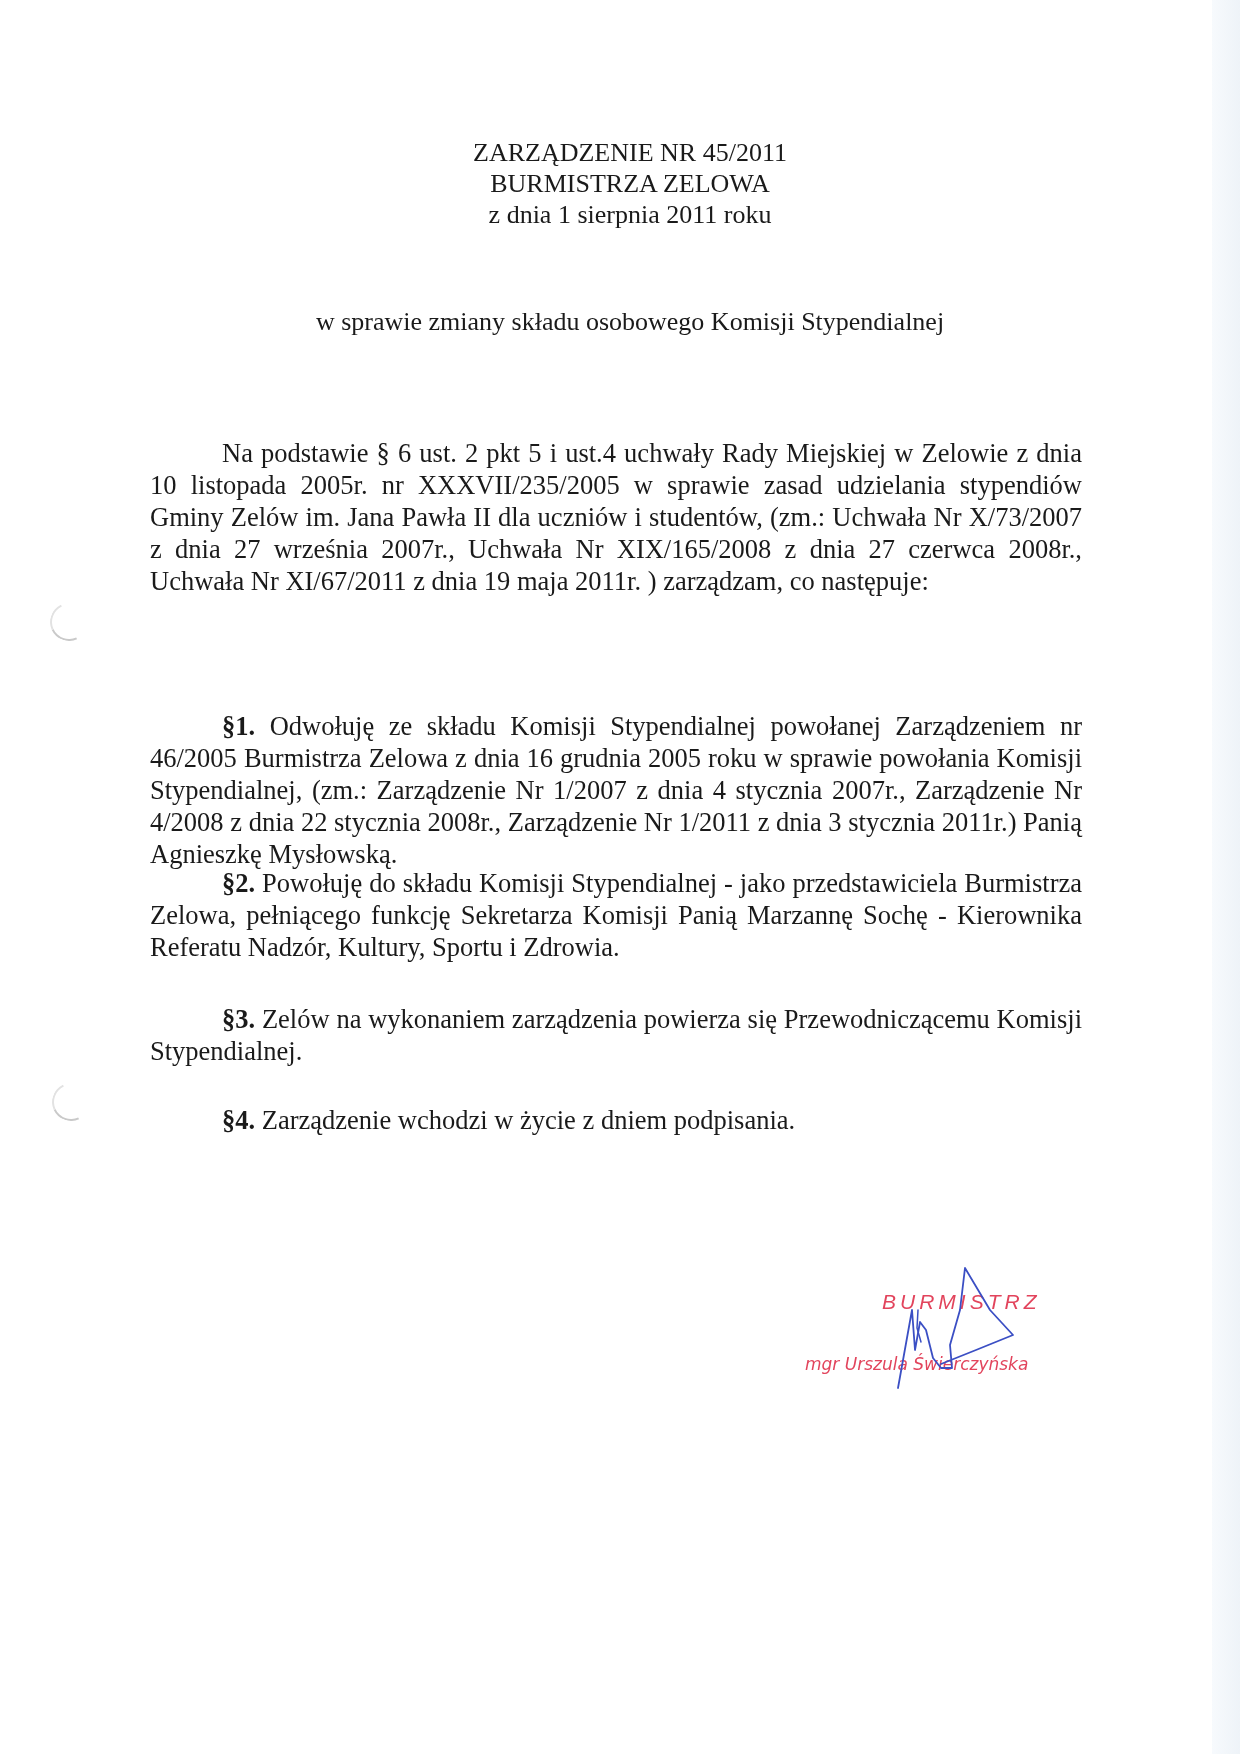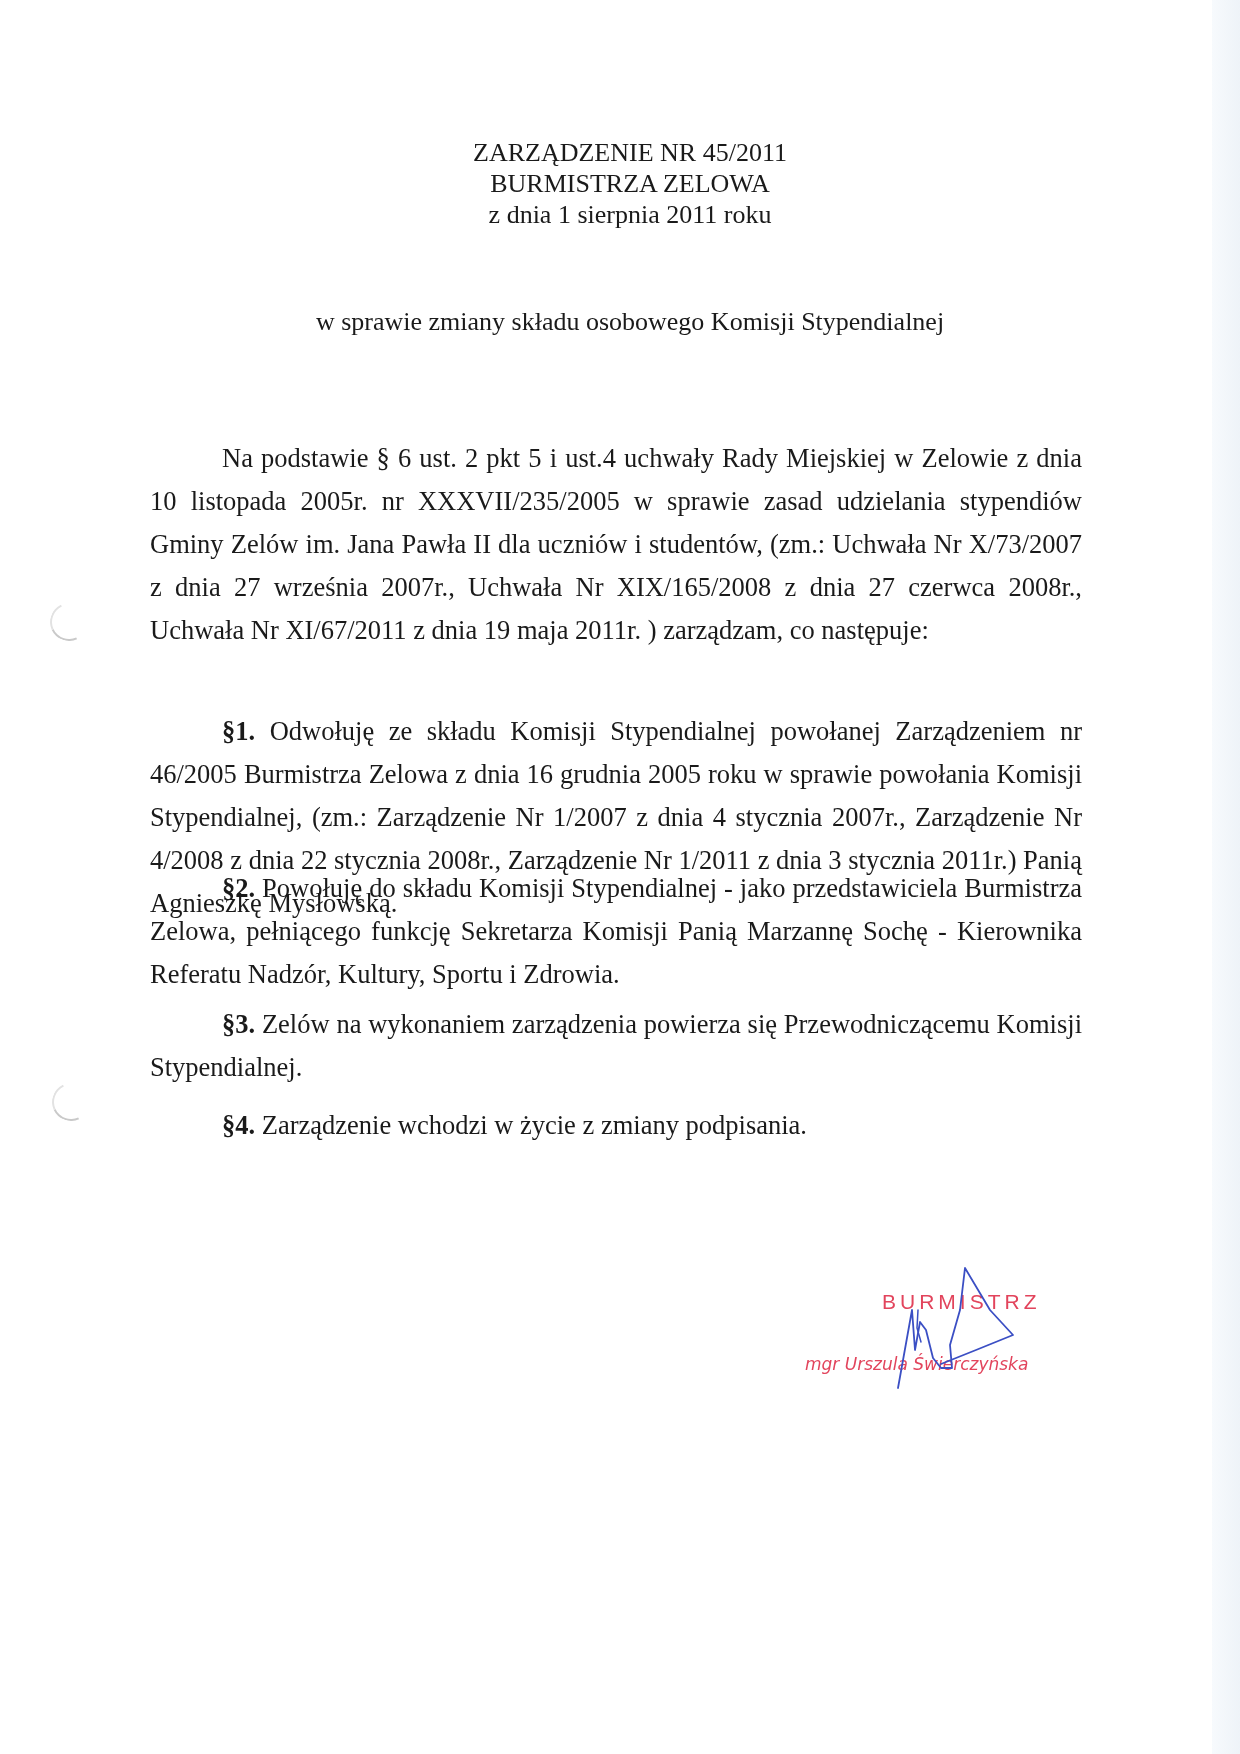--- a/index.html
+++ b/index.html
@@ -57,21 +57,21 @@
       font-size: 26px;
       line-height: 31px;
       margin-left: 10px;
     }
 
     .body-text {
       position: absolute;
       left: 150px;
       width: 932px;
       font-size: 26.5px;
-      line-height: 43px;
+      line-height: 32px;
       text-align: justify;
       text-align-last: left;
     }
     .body-text p {
       margin: 0;
       text-indent: 72px;
       text-align: justify;
     }
     .intro { top: 437px; }
     .par1 { top: 666px; margin-top: 44px; }
@@ -140,23 +140,23 @@
 
 <div class="body-text par2">
   <p><span class="par-num">§2.</span><span> Powołuję do składu Komisji Stypendialnej - jako przedstawiciela Burmistrza Zelowa, pełniącego funkcję Sekretarza Komisji Panią Marzannę Sochę - Kierownika Referatu Nadzór, Kultury, Sportu i Zdrowia.</span></p>
 </div>
 
 <div class="body-text par3">
   <p><span class="par-num">§3.</span><span> Zelów na wykonaniem zarządzenia powierza się Przewodniczącemu Komisji Stypendialnej.</span></p>
 </div>
 
 <div class="body-text par4">
-  <p><span class="par-num">§4.</span><span> Zarządzenie wchodzi w życie z zmiany podpisania.</span></p>
+  <p><span class="par-num">§4.</span><span> Zarządzenie wchodzi w życie z dniem podpisania.</span></p>
 </div>
 
 <div class="signature">
-  <div class="stamp-title" style="color: rgb(226, 68, 92);">BURMISTRZ</div>
+  <div class="stamp-title" style="color: rgb(226, 68, 92); font-style: italic;">BURMISTRZ</div>
   <div class="stamp-name" style="color: rgb(226, 68, 92);">mgr Urszula Świerczyńska</div>
   <svg class="sig-scrawl" width="320" height="150" viewBox="0 0 320 150">
     <path id="sig-path" d="M98 138 L112 60 L115 100 L120 72 L126 80 L133 108 L141 118 L152 118 L150 95 L160 60 L165 18 L190 60 L213 85 L176 100 L141 114" fill="none" stroke="#3b4fc4" stroke-width="1.8" stroke-linejoin="round" stroke-linecap="round"></path>
     <path d="M118 60 L117 78 L121 92" fill="none" stroke="#3b4fc4" stroke-width="1.5" stroke-linecap="round"></path>
   </svg>
 </div>
 
 </body></html>

